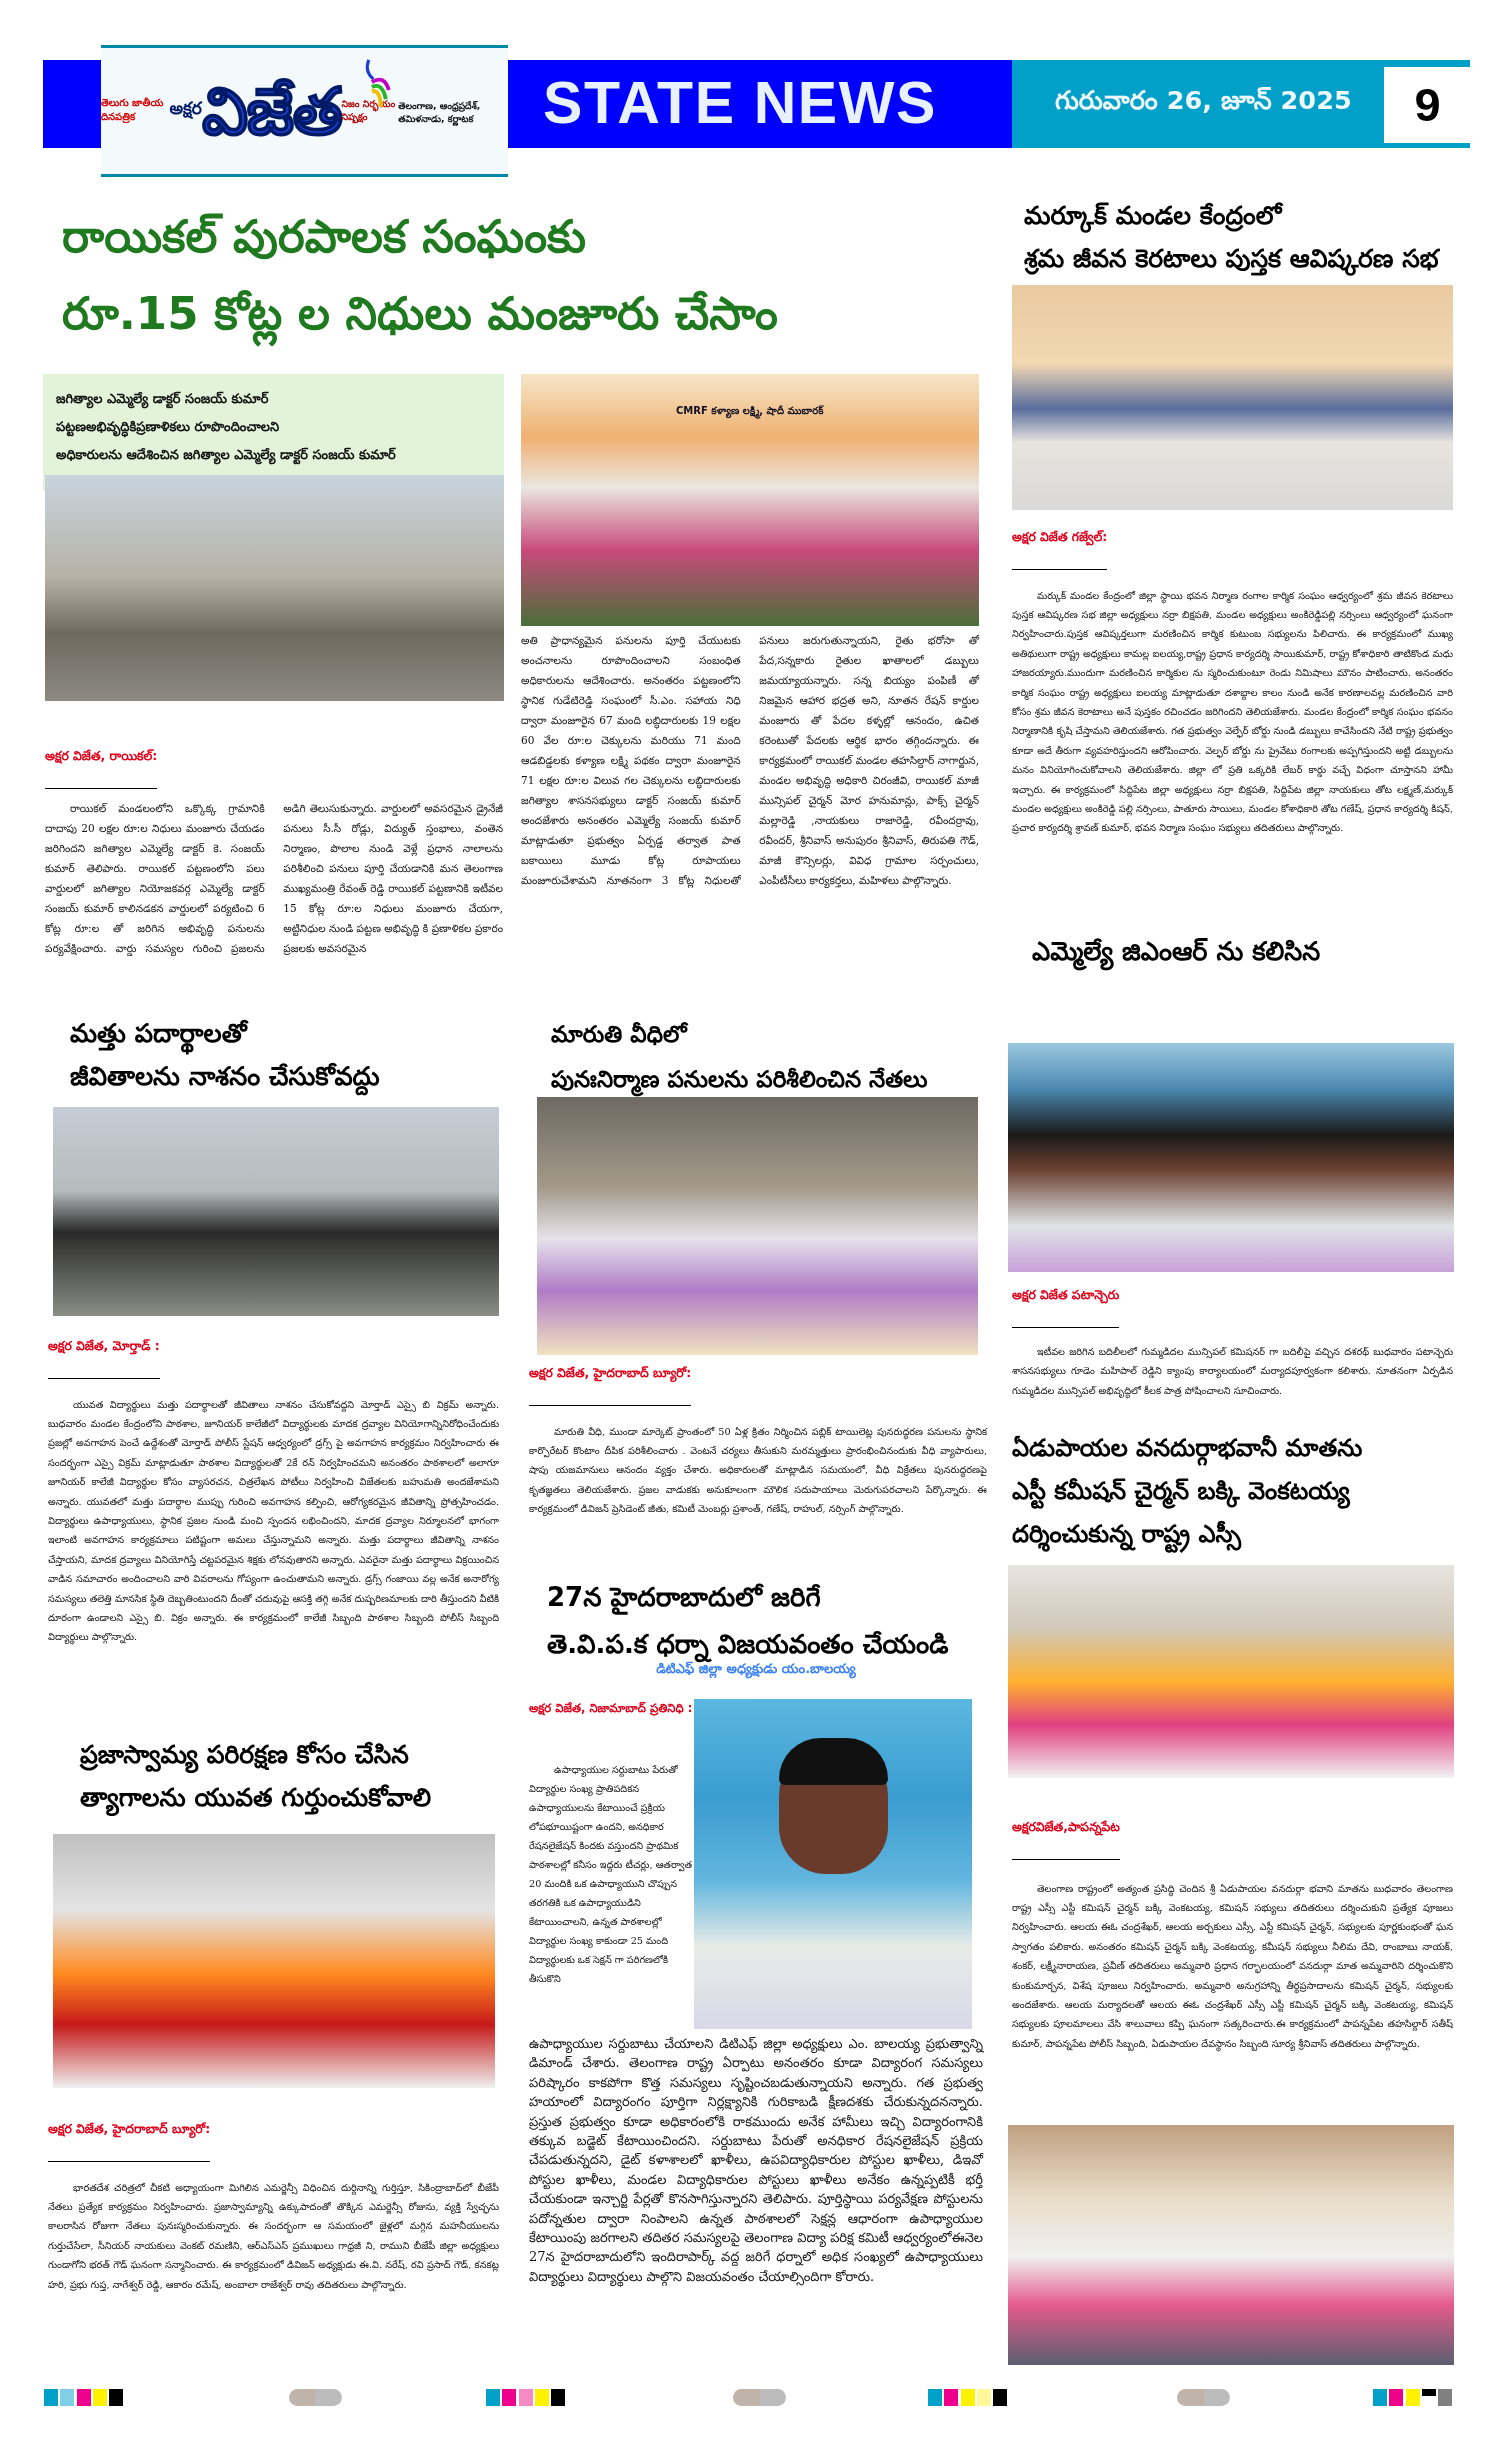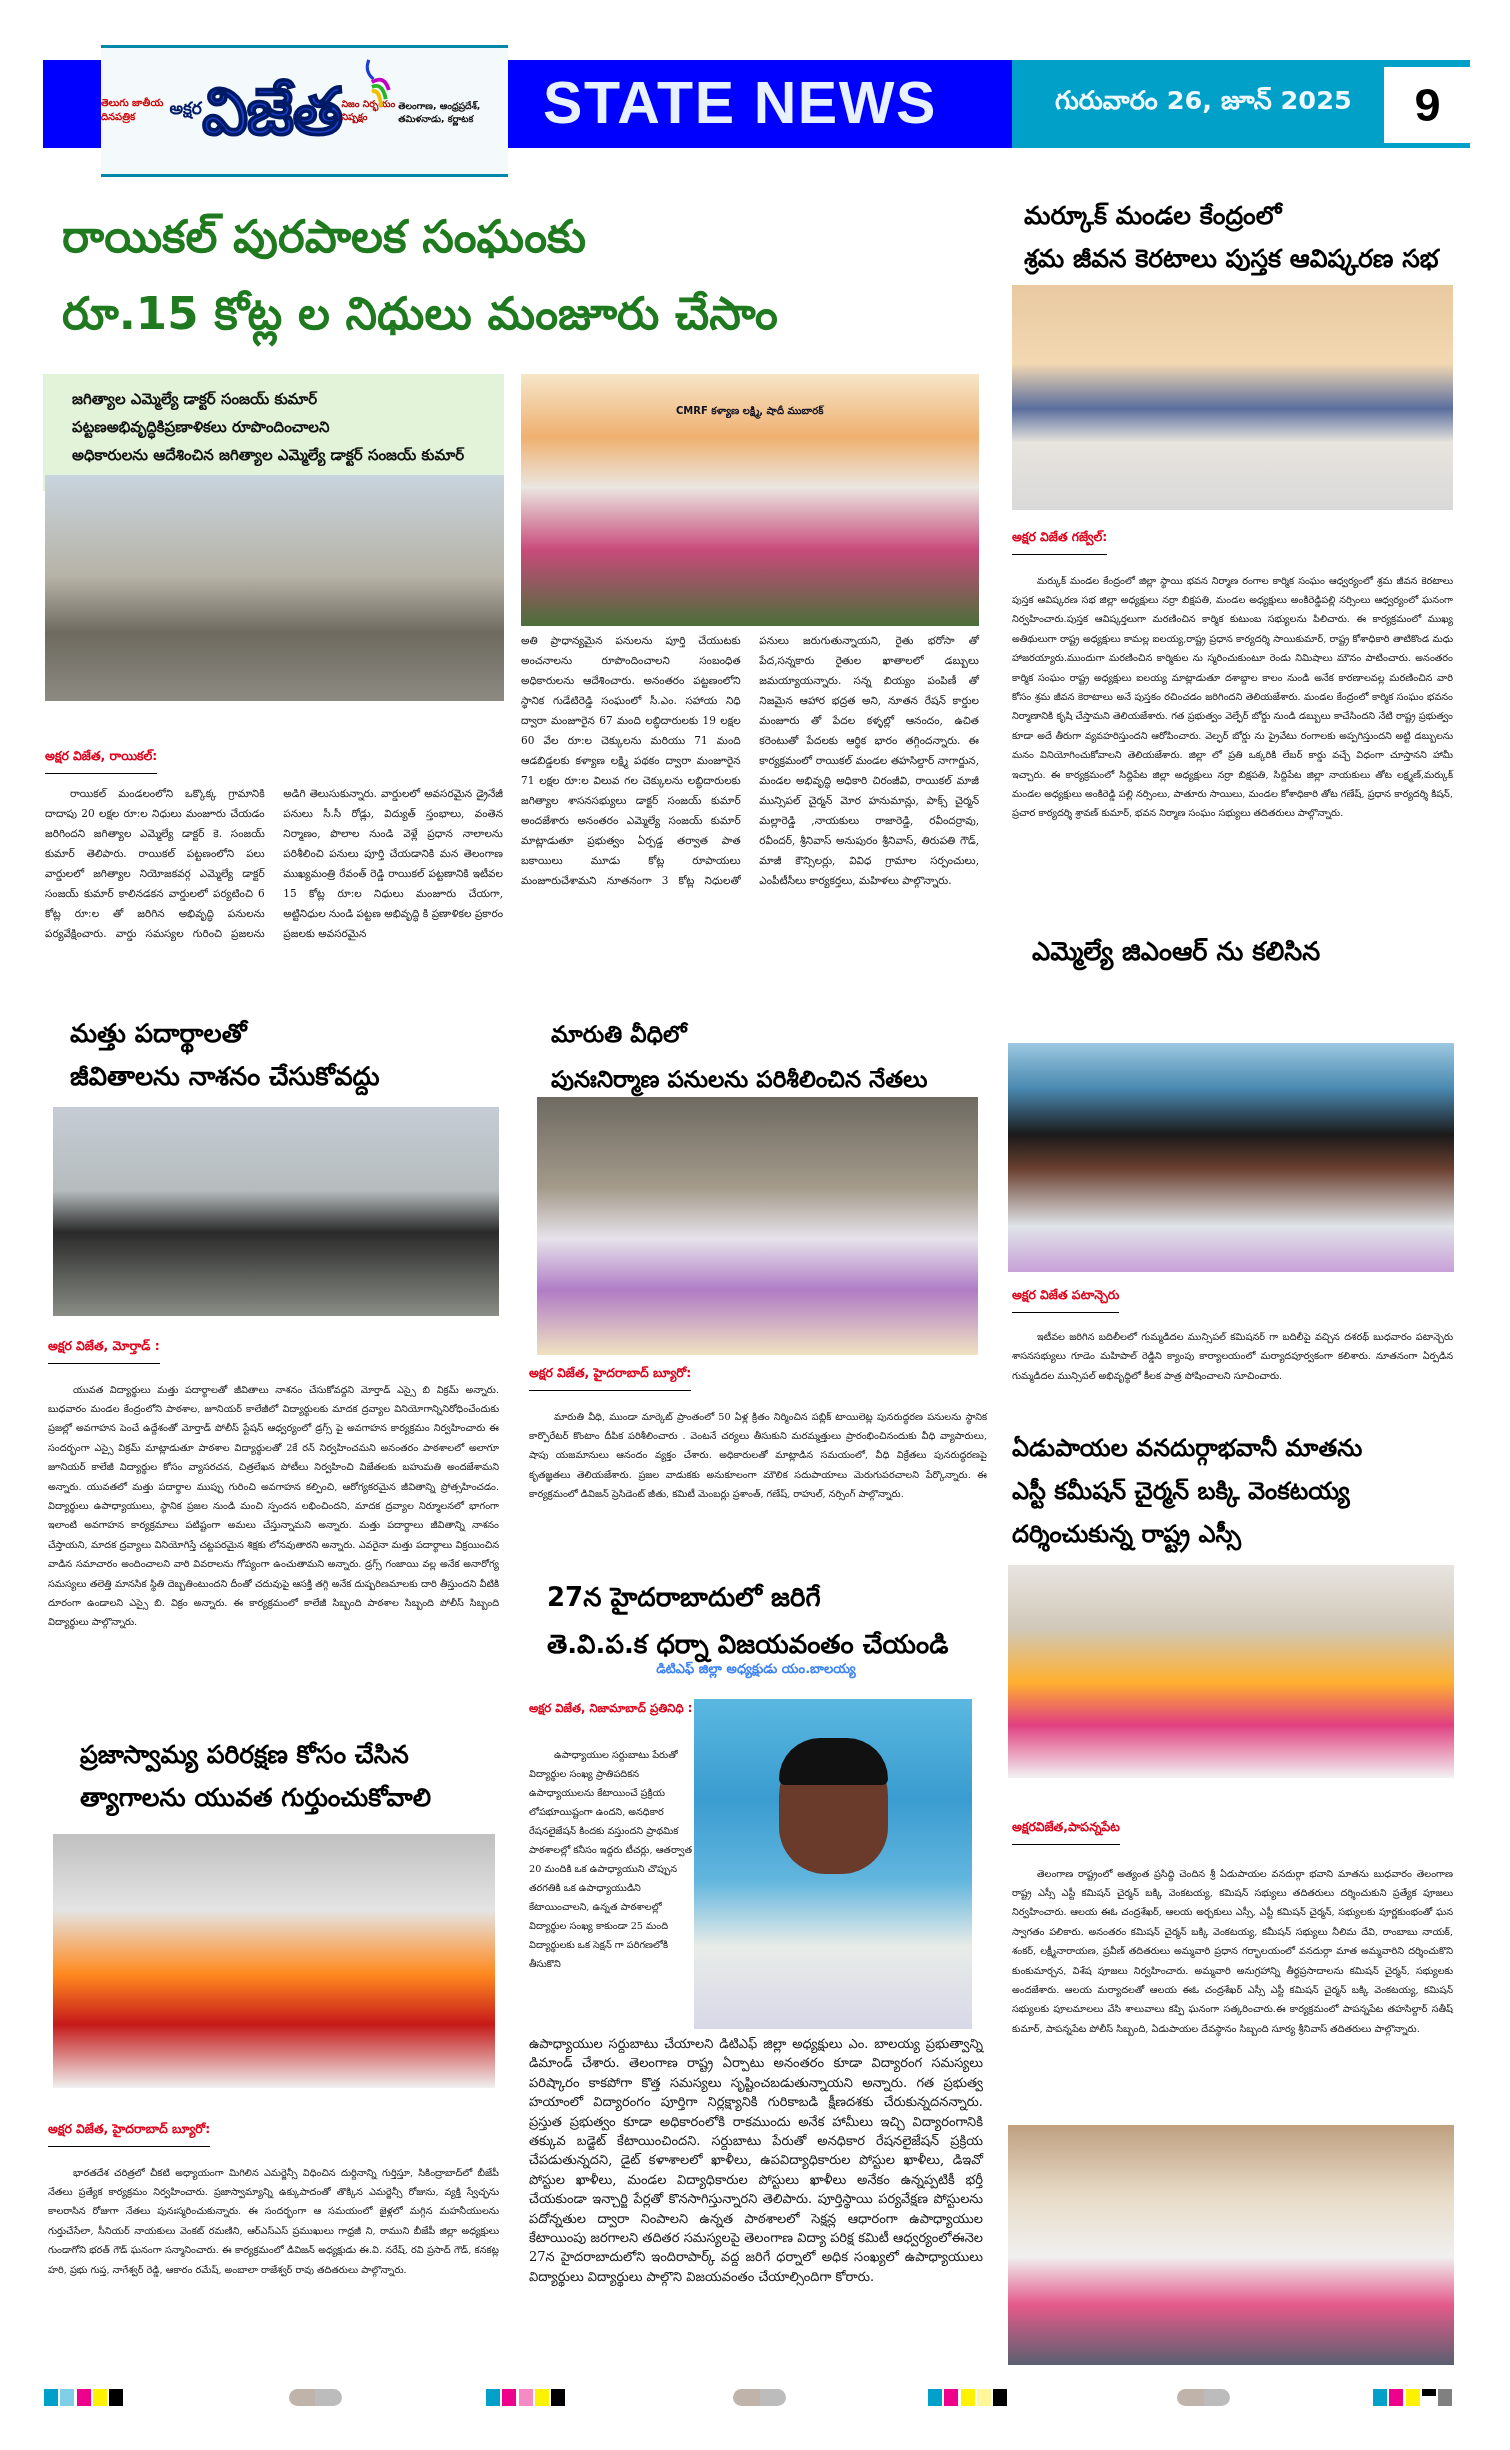--- a/index.html
+++ b/index.html
@@ -14,33 +14,33 @@
 .logo .brand{font-size:65px;font-weight:900;color:#1d3fcf;line-height:1;-webkit-text-stroke:1.6px #001a66;letter-spacing:-1.6px}
 .logo .tag2{font-size:9.3px;color:#b30000;font-weight:bold}
 .logo .tag3{font-size:9.3px;color:#111;font-weight:bold;margin-top:3.1px}
 .peacock{position:absolute;right:116px;top:7.8px;width:31px;height:54px}
 .section-title{left:543px;top:68px;width:465px;height:70px;color:#e8f2ff;font-family:"Liberation Sans",sans-serif;font-weight:bold;font-size:59px;letter-spacing:1.6px;line-height:70px}
 .date{left:1055px;top:85px;color:#eef8ff;font-size:25.6px;font-weight:bold}
 .pagenum{left:1384px;top:67px;width:87px;height:76px;background:#fff;font-family:"Liberation Sans",sans-serif;font-weight:bold;font-size:47px;text-align:center;line-height:76px;color:#000}
 
 .hl-green{color:#1f7a1f;font-weight:bold;font-size:45px;line-height:85px}
 .hl{font-weight:bold;color:#000}
-.subbox{left:43px;top:374px;width:461px;height:117px;background:#e2f3d9;padding:11px 29px;font-size:15px;font-weight:bold;line-height:28px}
+.subbox{left:43px;top:374px;width:461px;height:117px;background:#e2f3d9;padding:11px 13px;font-size:13px;font-weight:bold;line-height:28px}
 .photo{overflow:hidden}
 .ph1{background:linear-gradient(180deg,#c8d4de 0%,#b6b2a6 45%,#6e6a60 70%,#8d8a82 100%)}
 .ph2{background:linear-gradient(180deg,#f5e6c8 0%,#f0b070 25%,#eae6e0 45%,#c84a7a 70%,#4a6f3a 100%)}
 .ph3{background:linear-gradient(180deg,#e9c9a0 0%,#f2d8b2 35%,#5a6e9e 55%,#e8e4de 70%,#d9d9d9 100%)}
 .ph4{background:linear-gradient(180deg,#c5ccd5 0%,#b6bcbd 40%,#2a2a2a 60%,#8a8e86 100%)}
 .ph5{background:linear-gradient(180deg,#6e6a62 0%,#a39a8a 35%,#e6e2ea 55%,#b07cc6 75%,#f0e2c0 100%)}
 .ph6{background:linear-gradient(180deg,#8a6a40 0%,#e8c070 30%,#f0f0f0 55%,#2a2a2a 80%,#6a5a4a 100%)}
 .ph7{background:linear-gradient(180deg,#9cc8e0 0%,#4a88b0 20%,#1a1a1a 40%,#6a4030 55%,#e0e4e8 80%,#c8a0d8 100%)}
 .ph8{background:linear-gradient(180deg,#e8e4e0 0%,#d0c8b8 30%,#ffb030 55%,#e14080 75%,#f2f2f2 100%)}
 .ph9{background:linear-gradient(180deg,#c0c0c0 0%,#e4e4e4 30%,#ff8a20 55%,#c61a1a 75%,#f0f0f0 100%)}
 .ph10{background:linear-gradient(180deg,#bfa080 0%,#e8dcc8 30%,#f0f0f0 55%,#e45a8a 75%,#5a6070 100%)}
-.dateline{color:#e0001a;font-size:12.4px;font-weight:bold;border-bottom:1.6px solid #000;padding-bottom:7px;display:inline-block}
+.dateline{color:#e0001a;font-size:12.4px;font-weight:bold;border-bottom:1.6px solid #000;padding-bottom:22px;display:inline-block}
 .body{font-family:"DejaVu Serif",serif;font-size:10.5px;line-height:20px;color:#111;text-align:justify}
 .body p{text-indent:25px}
 .cols2{column-count:2;column-gap:18.6px}
 .kicker{color:#3b82f6;font-weight:bold;font-size:13px;text-align:center}
 
 .marks{top:2389px;height:17px;display:flex;gap:2.3px}
 .marks span{display:block;width:14px;height:17px}
 .pill{top:2389px;width:53px;height:17px;border-radius:8.5px;background:linear-gradient(90deg,#bfb3aa 50%,#bcbcbc 50%)}
 </style>
 </head>

